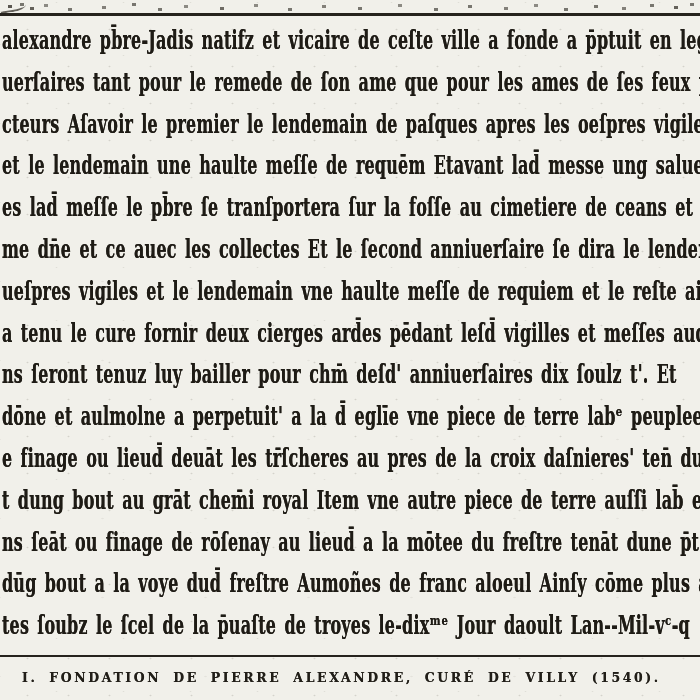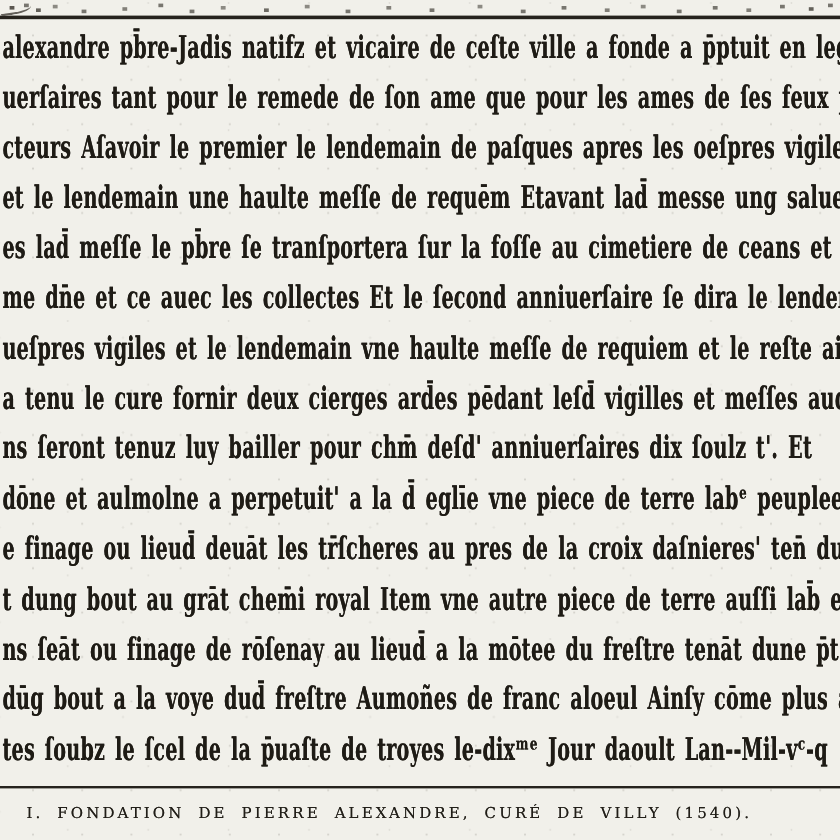--- a/index.html
+++ b/index.html
@@ -52,21 +52,21 @@
     height:41.8px; line-height:41.8px;
     transform:scaleX(0.615); transform-origin:0 50%;
     font-size:26px; font-weight:700;
     color:#1e1b15;
     letter-spacing:0.3px; word-spacing:4px;
     text-shadow:0 0 0.5px rgba(30,27,21,.9);
   }
 
   .caption {
     position:absolute; top:670px; left:22px;
-    font-size:12.5px; font-weight:400;
+    font-size:12.5px; font-weight:700;
     letter-spacing:2.6px; word-spacing:5px;
     color:#211e18;
     white-space:nowrap;
     text-shadow:0 0 0.4px rgba(33,30,24,.8);
   }
 </style>
 </head>
 <body>
 
 <div class="page">

